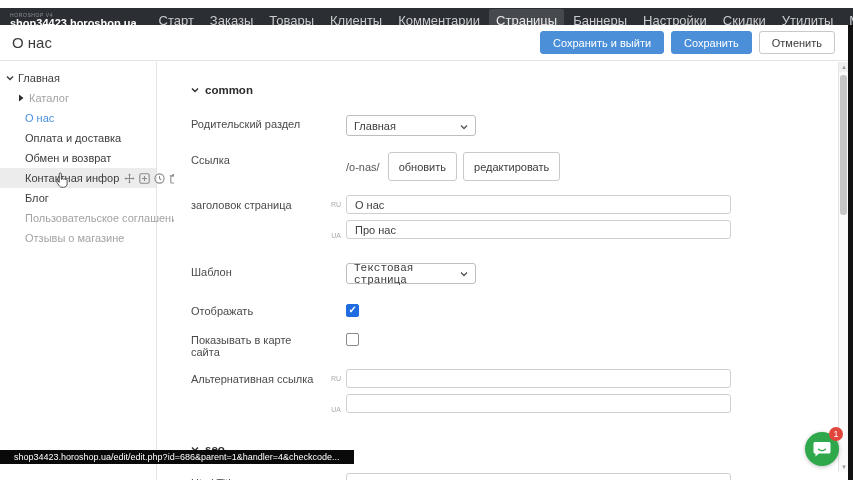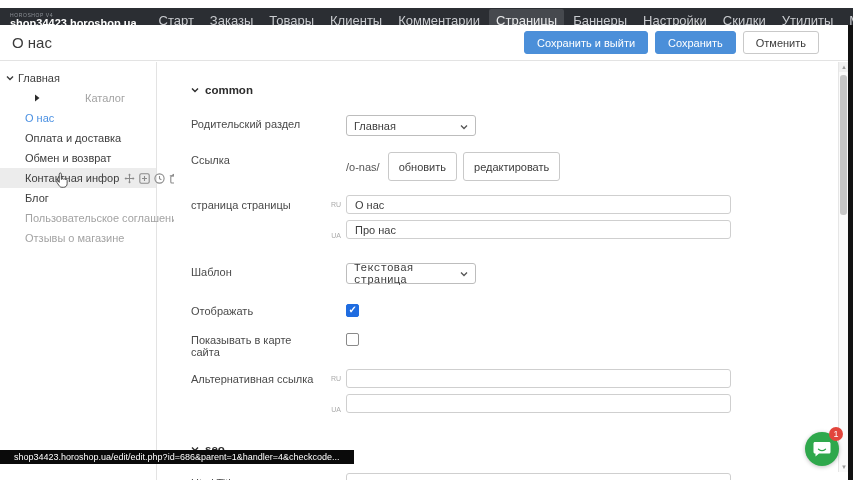--- a/index.html
+++ b/index.html
@@ -15,35 +15,35 @@
   .logo-domain { font-size:11px; font-weight:bold; color:#fff; line-height:11px; }
   .menu { display:flex; align-items:center; height:100%; }
   .menu-item { font-size:13px; color:#caccd0; padding:4px 7px; margin:13px 1px; border-radius:2px;
     cursor:pointer; white-space:nowrap; }
   .menu-item.active { background:#46494e; color:#e8e9ea; }
 
   
   .page-header { position:absolute; top:25px; left:0; width:848px; height:36px; background:#fff;
     border-bottom:1px solid #e3e3e3; display:flex; align-items:center; }
   .page-title { font-size:15px; color:#3c3c3c; padding-left:12px; }
-  .header-buttons { margin-left:auto; display:flex; gap:7px; padding-right:29px;border-radius:8px; }
+  .header-buttons { margin-left:auto; display:flex; gap:7px; padding-right:13px;border-radius:8px; }
   .btn { height:23px; font-size:11px; border-radius:3px; padding:0 12px; cursor:pointer;
     display:flex; align-items:center; border:1px solid transparent; font-family:inherit; }
   .btn-blue { background:#4b8fd9; color:#fff; border-color:#4b8fd9; }
   .btn-white { background:#fff; color:#3c3c3c; border-color:#c9c9c9; }
 
   
   .sidebar { position:absolute; top:62px; left:0; width:157px; height:418px; background:#fff;
     border-right:1px solid #e3e3e3; padding-top:6px; }
   .tree-item { height:20px; display:flex; align-items:center; font-size:11px; color:#3c3c3c;
     cursor:pointer; white-space:nowrap; }
   .tree-item .chev { width:9px; display:inline-flex; justify-content:center; margin-right:4px; flex:0 0 auto; }
   .lvl0 { padding-left:5px; }
   .lvl1 { padding-left:25px; }
-  .lvl1.haschev { padding-left:32px;gap:40px; }
+  .lvl1.haschev { padding-left:16px; }
   .tree-item.selected { color:#4a90e2; }
   .tree-item.muted { color:#a3a3a3; }
   .tree-item.hovered { background:#ececec; }
   .row-icons { display:flex; align-items:center; gap:4px; margin-left:5px; }
   .row-icons svg { display:block; }
 
   
   .form-area { position:absolute; top:62px; left:174px; width:682px; height:418px; background:#fff;
     padding:22px 0 0 17px; overflow:hidden; }
   .section-head { display:flex; align-items:center; gap:6px; font-size:11.5px; font-weight:bold;
@@ -209,21 +209,21 @@
       <div class="form-label">Ссылка</div>
       <div class="lang-col"></div>
       <div class="link-row">
         <span class="link-path">/o-nas/</span>
         <button class="btn-small">обновить</button>
         <button class="btn-small">редактировать</button>
       </div>
     </div>
 
     <div class="form-row mb-lg">
-      <div class="form-label">страница страницы</div>
+      <div class="form-label">заголовок страница</div>
       <div class="lang-col">
         <div class="lang-badge">RU</div>
         <div class="lang-badge">UA</div>
       </div>
       <div class="inputs-2">
         <input class="text-input" value="О нас" style="">
         <input class="text-input" value="Про нас" style="">
       </div>
     </div>
 

